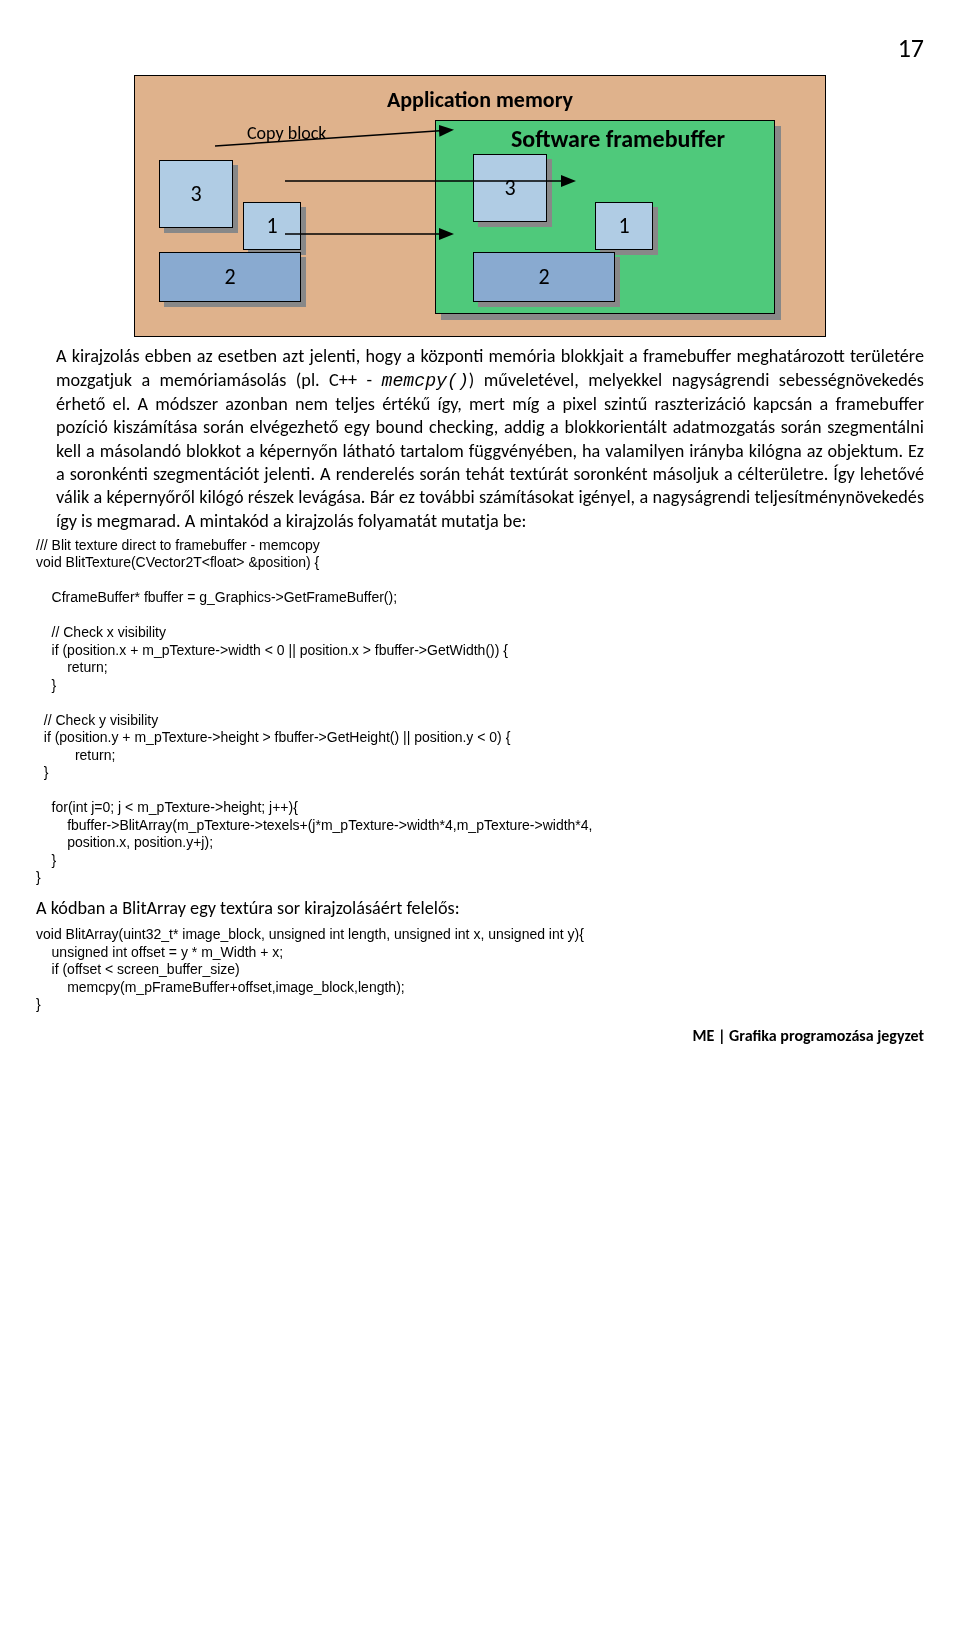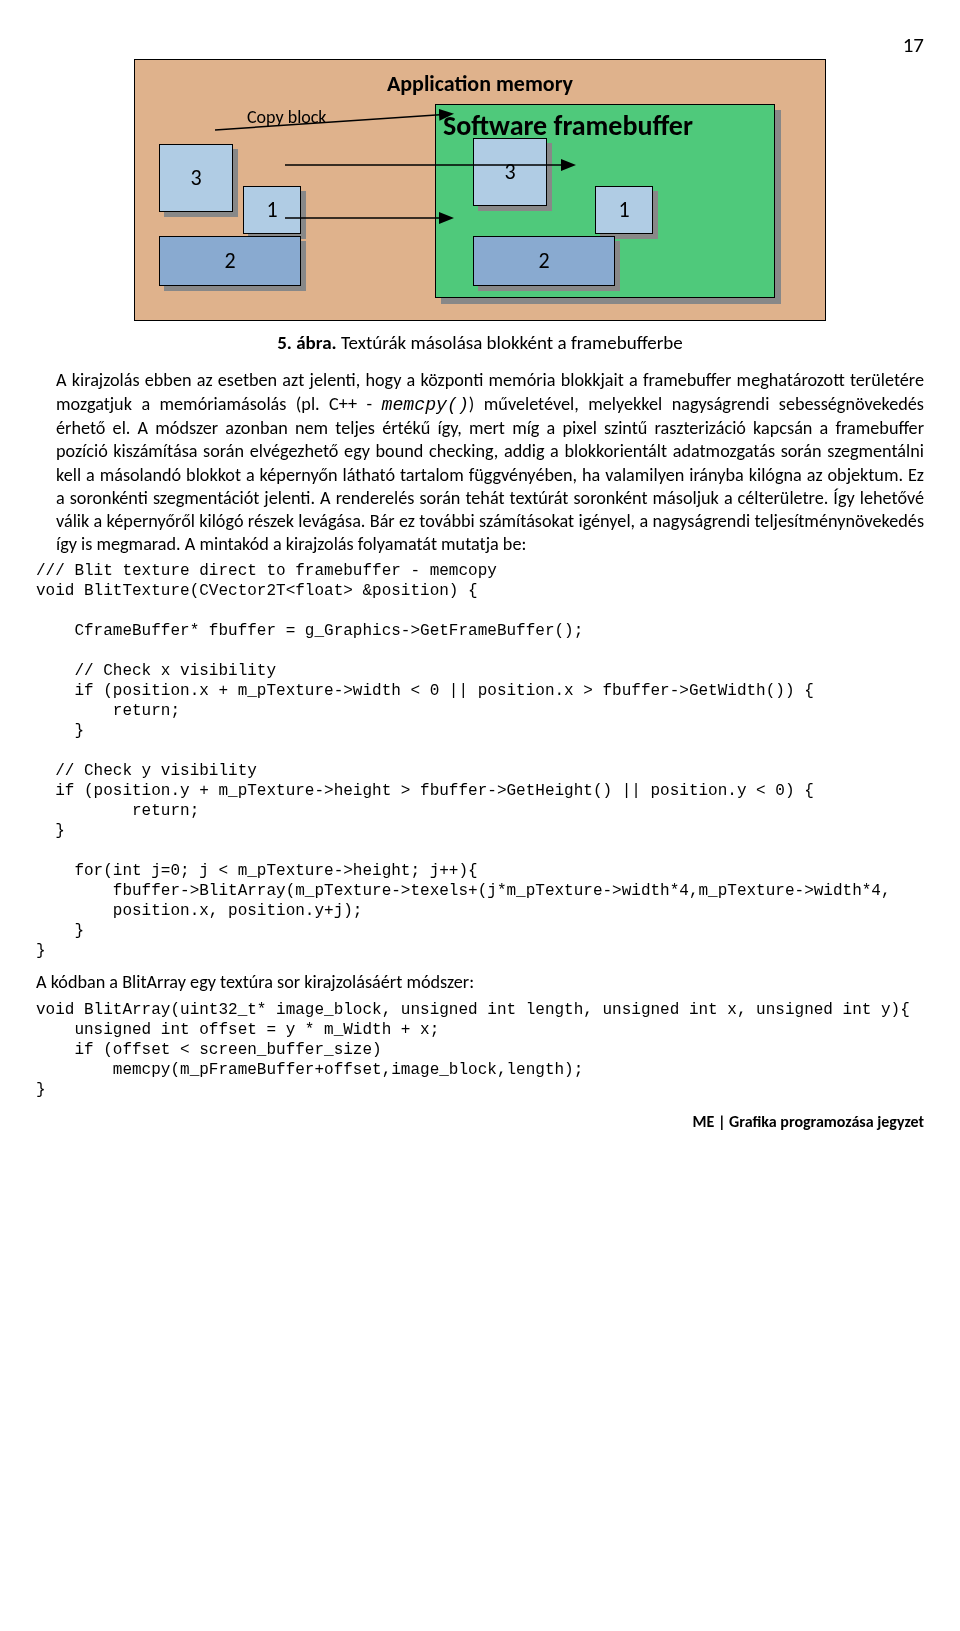--- a/index.html
+++ b/index.html
@@ -9,22 +9,22 @@
     color: #000;
     width: 960px;
   }
   .page {
     padding: 32px 36px 20px 36px;
     font-size: 18.2px;
     line-height: 1.28;
   }
   .pagenum {
     text-align: right;
-    font-size: 21px;
-    margin-bottom: 0;
+    font-size: 26px;
+    margin-bottom: 10px;
   }
   .diagram-wrap {
     text-align: center;
     margin-bottom: 8px;
   }
   .diagram {
     display: inline-block;
     background: #dfb28c;
     border: 1.5px solid #000;
     width: 650px;
@@ -92,23 +92,23 @@
 
   .fb-box { position: absolute; left: 0; top: 0; width: 340px; height: 194px; }
   .fb-box .shadow { left: 6px; top: 6px; width: 340px; height: 194px; }
   .fb-box .face { width: 340px; height: 194px; background: #4fc97b; }
 
   .fb-title {
     position: absolute;
     top: 4px;
     left: 8px;
     right: 12px;
-    text-align: left;
+    text-align: center;
     font-weight: bold;
-    font-size: 28px;
+    font-size: 24px;
     z-index: 3;
   }
 
   .b3r { left: 38px; top: 34px; width: 74px; height: 68px; z-index: 3; }
   .b3r .shadow { left: 5px; top: 5px; width: 74px; height: 68px; }
   .b3r .face { width: 74px; height: 68px; background: #b0cce4; }
 
   .b1r { left: 160px; top: 82px; width: 58px; height: 48px; z-index: 3; }
   .b1r .shadow { left: 5px; top: 5px; width: 58px; height: 48px; }
   .b1r .face { width: 58px; height: 48px; background: #b0cce4; }
@@ -136,22 +136,22 @@
   .body-text {
     text-align: justify;
     margin-left: 20px;
   }
   .mono {
     font-family: "Courier New", monospace;
     font-style: italic;
   }
 
   .code {
-    font-family: Liberation Mono, monospace;
-    font-size: 16px;
+    font-family: Liberation Sans, sans-serif;
+    font-size: 14px;
     white-space: pre-wrap;
     line-height: 1.25;
     margin: 4px 0 8px 0;
   }
 
   .mid-text {
     text-align: justify;
     margin: 10px 0 6px 0;
   }
 
@@ -222,23 +222,20 @@
             </marker>
           </defs>
           <line x1="80" y1="70" x2="316" y2="54" stroke="#000" stroke-width="1.5" marker-end="url(#ah)"></line>
           <line x1="150" y1="105" x2="438" y2="105" stroke="#000" stroke-width="1.5" marker-end="url(#ah)"></line>
           <line x1="150" y1="158" x2="316" y2="158" stroke="#000" stroke-width="1.5" marker-end="url(#ah)"></line>
         </svg>
       </div>
     </div>
   </div>
 
-  <div class="caption">
-    <span class="cn">5. ábra.</span><span> Textúrák másolása blokként a framebufferbe</span>
-  </div>
 
   <div class="body-text">
     <span>A kirajzolás ebben az esetben azt jelenti, hogy a központi memória blokkjait a framebuffer meghatározott területére mozgatjuk a memóriamásolás (pl. C++ - </span><span class="mono">memcpy()</span><span>) műveletével, melyekkel nagyságrendi sebességnövekedés érhető el. A módszer azonban nem teljes értékű így, mert míg a pixel szintű raszterizáció kapcsán a framebuffer pozíció kiszámítása során elvégezhető egy bound checking, addig a blokkorientált adatmozgatás során szegmentálni kell a másolandó blokkot a képernyőn látható tartalom függvényében, ha valamilyen irányba kilógna az objektum. Ez a soronkénti szegmentációt jelenti. A renderelés során tehát textúrát soronként másoljuk a célterületre. Így lehetővé válik a képernyőről kilógó részek levágása. Bár ez további számításokat igényel, a nagyságrendi teljesítménynövekedés így is megmarad. A mintakód a kirajzolás folyamatát mutatja be:</span>
   </div>
 
   <div class="code">/// Blit texture direct to framebuffer - memcopy
 void BlitTexture(CVector2T&lt;float&gt; &amp;position) {
 
     CframeBuffer* fbuffer = g_Graphics-&gt;GetFrameBuffer();
 
@@ -251,21 +248,21 @@
   if (position.y + m_pTexture-&gt;height &gt; fbuffer-&gt;GetHeight() || position.y &lt; 0) {
           return;
   }
 
     for(int j=0; j &lt; m_pTexture-&gt;height; j++){
         fbuffer-&gt;BlitArray(m_pTexture-&gt;texels+(j*m_pTexture-&gt;width*4,m_pTexture-&gt;width*4,
         position.x, position.y+j);
     }
 }</div>
 
-  <div class="mid-text">A kódban a BlitArray egy textúra sor kirajzolásáért módszer:</div>
+  <div class="mid-text">A kódban a BlitArray egy textúra sor kirajzolásáért felelős:</div>
 
   <div class="code">void BlitArray(uint32_t* image_block, unsigned int length, unsigned int x, unsigned int y){
     unsigned int offset = y * m_Width + x;
     if (offset &lt; screen_buffer_size)
         memcpy(m_pFrameBuffer+offset,image_block,length);
 }</div>
 
 
   <div class="footer">ME | Grafika programozása jegyzet</div>
 </div>

